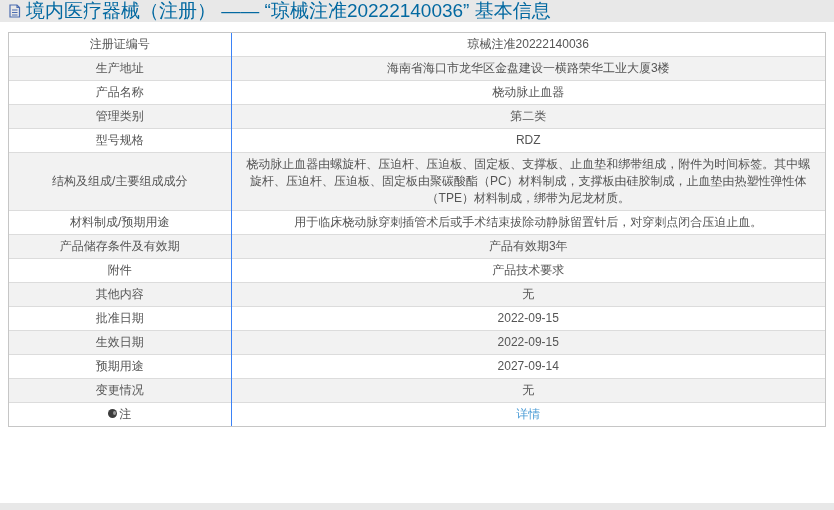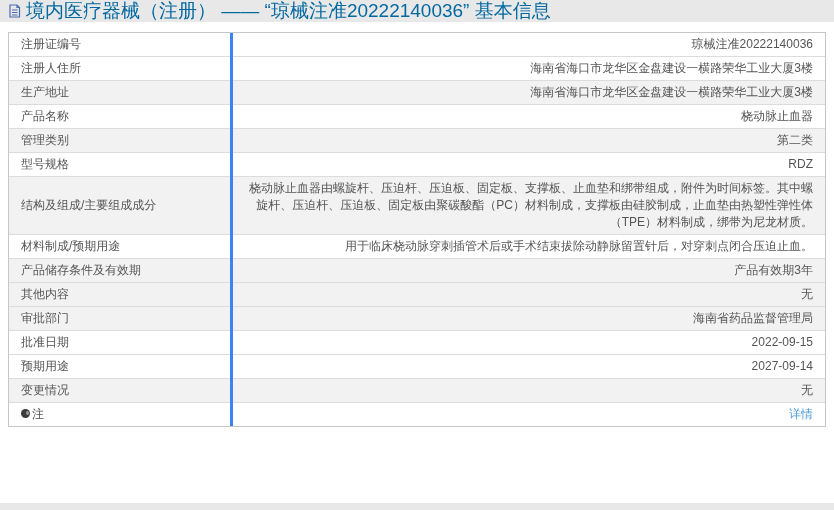--- a/index.html
+++ b/index.html
@@ -39,26 +39,26 @@
   }
   table.info td {
     border-top: 1px solid #dcdcdc;
     padding: 3px 12px;
     line-height: 17px;
     vertical-align: middle;
   }
   table.info tr:first-child td { border-top: none; }
   td.label-cell {
     width: 222px;
-    text-align: left;
-    border-right: 3px solid #3b82f6;
+    text-align: center;
+    border-right: 1px solid #3b82f6;
     color: #555555;
     white-space: nowrap;
   }
-  td.value-cell { text-align: right; word-break: break-all; }
+  td.value-cell { text-align: center; word-break: break-all; }
   tr.even { background: #f2f2f2; }
   tr.odd { background: #ffffff; }
   .link {
     color: #4b9cd6;
     text-decoration: none;
     cursor: pointer;
   }
   .note-dot {
     display: inline-block;
     width: 9px; height: 9px;
@@ -99,24 +99,20 @@
   <span class="page-title">境内医疗器械（注册） —— “琼械注准20222140036” 基本信息</span>
 </div>
 
 <div class="table-wrap">
   <table class="info">
     <tbody>
         <tr class="odd">
           <td class="label-cell"><span>注册证编号</span></td>
           <td class="value-cell"><span>琼械注准20222140036</span></td>
         </tr>
-        <tr class="odd">
-          <td class="label-cell"><span>注册人住所</span></td>
-          <td class="value-cell"><span>海南省海口市龙华区金盘建设一横路荣华工业大厦3楼</span></td>
-        </tr>
         <tr class="even">
           <td class="label-cell"><span>生产地址</span></td>
           <td class="value-cell"><span>海南省海口市龙华区金盘建设一横路荣华工业大厦3楼</span></td>
         </tr>
         <tr class="odd">
           <td class="label-cell"><span>产品名称</span></td>
           <td class="value-cell"><span>桡动脉止血器</span></td>
         </tr>
         <tr class="even">
           <td class="label-cell"><span>管理类别</span></td>
@@ -131,30 +127,34 @@
           <td class="value-cell"><span>桡动脉止血器由螺旋杆、压迫杆、压迫板、固定板、支撑板、止血垫和绑带组成，附件为时间标签。其中螺旋杆、压迫杆、压迫板、固定板由聚碳酸酯（PC）材料制成，支撑板由硅胶制成，止血垫由热塑性弹性体（TPE）材料制成，绑带为尼龙材质。</span></td>
         </tr>
         <tr class="odd">
           <td class="label-cell"><span>材料制成/预期用途</span></td>
           <td class="value-cell"><span>用于临床桡动脉穿刺插管术后或手术结束拔除动静脉留置针后，对穿刺点闭合压迫止血。</span></td>
         </tr>
         <tr class="even">
           <td class="label-cell"><span>产品储存条件及有效期</span></td>
           <td class="value-cell"><span>产品有效期3年</span></td>
         </tr>
+        <tr class="odd">
+          <td class="label-cell"><span>附件</span></td>
+          <td class="value-cell"><span>产品技术要求</span></td>
+        </tr>
         <tr class="even">
           <td class="label-cell"><span>其他内容</span></td>
           <td class="value-cell"><span>无</span></td>
         </tr>
-        <tr class="even">
-          <td class="label-cell"><span>审批部门</span></td>
-          <td class="value-cell"><span>海南省药品监督管理局</span></td>
-        </tr>
         <tr class="odd">
           <td class="label-cell"><span>批准日期</span></td>
+          <td class="value-cell"><span>2022-09-15</span></td>
+        </tr>
+        <tr class="even">
+          <td class="label-cell"><span>生效日期</span></td>
           <td class="value-cell"><span>2022-09-15</span></td>
         </tr>
         <tr class="odd">
           <td class="label-cell"><span>预期用途</span></td>
           <td class="value-cell"><span>2027-09-14</span></td>
         </tr>
         <tr class="even">
           <td class="label-cell"><span>变更情况</span></td>
           <td class="value-cell"><span>无</span></td>
         </tr>

